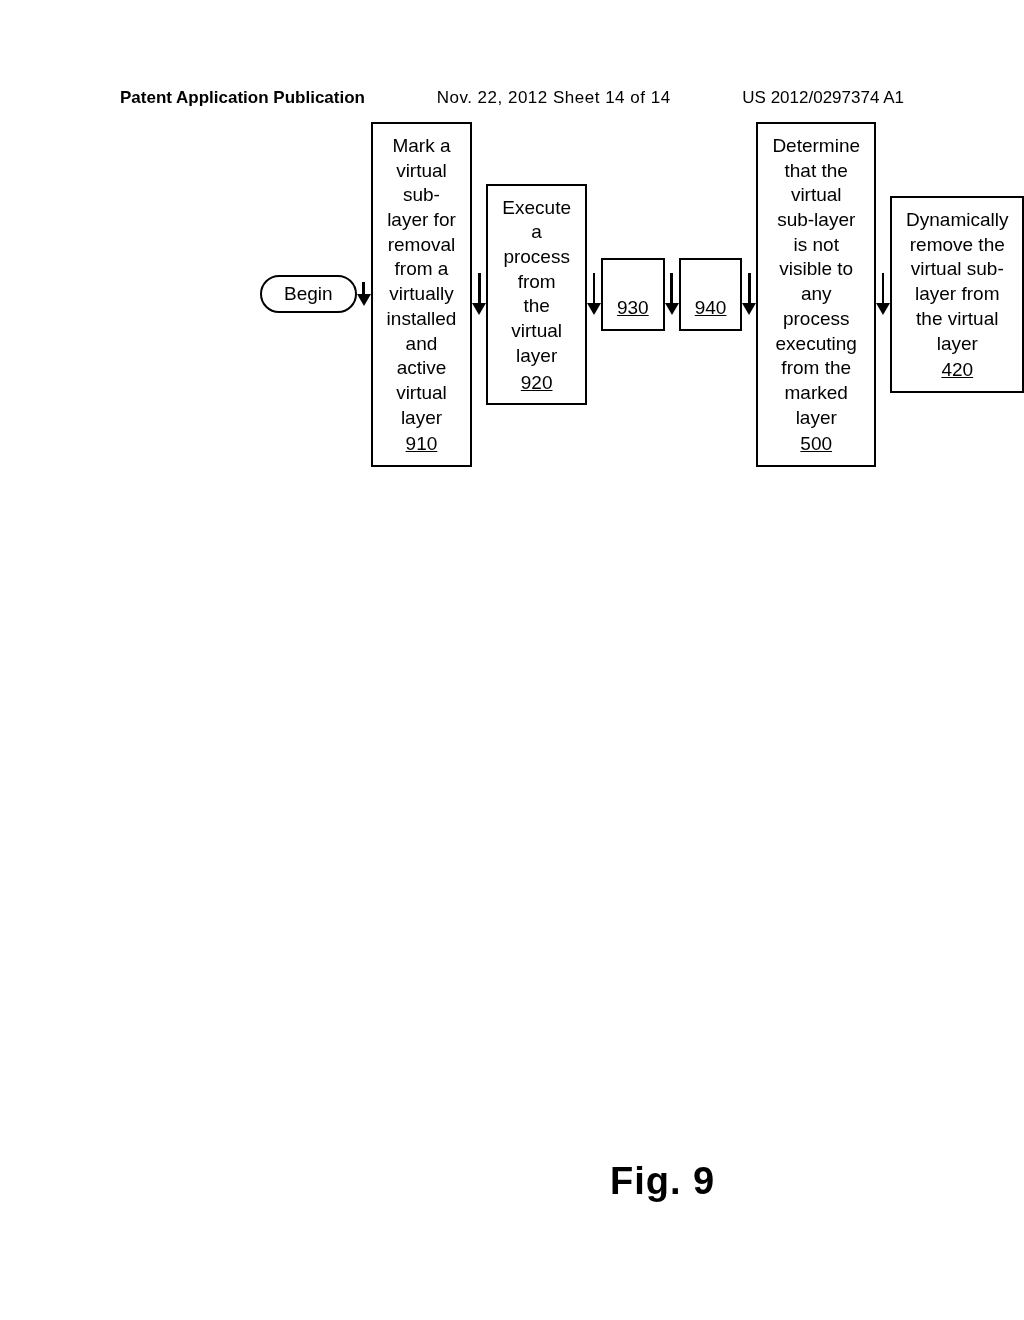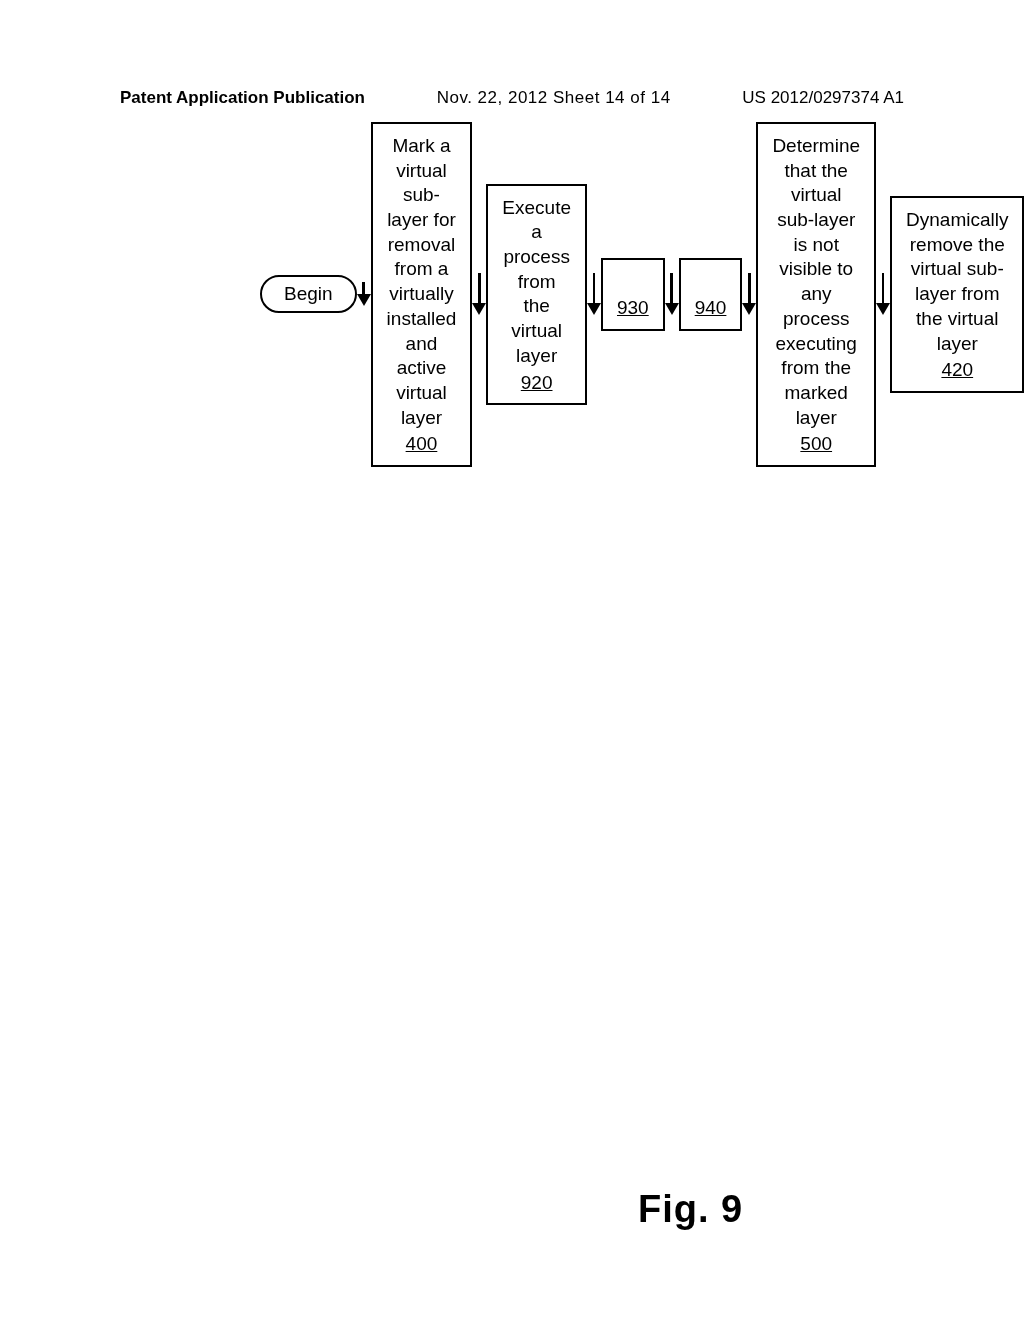--- a/index.html
+++ b/index.html
@@ -104,21 +104,21 @@
     <span>Begin</span>
   </div>
 
   <div class="arrow">
     <div class="arrow-line" style="height:12px"></div>
     <div class="arrow-head"></div>
   </div>
 
   <div class="box">
     <span>Mark a virtual sub-layer for removal from a virtually installed and active virtual layer</span><br>
-    <span class="refnum">400</span>
+    <span class="refnum">910</span>
   </div>
 
   <div class="arrow">
     <div class="arrow-line" style="height:30px"></div>
     <div class="arrow-head"></div>
   </div>
 
   <div class="box">
     <span>Execute a process from the virtual layer</span><br>
     <span class="refnum">920</span>
@@ -168,13 +168,13 @@
     <div class="arrow-line" style="height:30px"></div>
     <div class="arrow-head"></div>
   </div>
 
   <div class="terminator">
     <span>End</span>
   </div>
 
 </div>
 
-<div class="fig-label" style="top:1160px; left:638px;margin-top:28px;">Fig. 9</div>
+<div class="fig-label" style="top:1160px; left:610px;">Fig. 9</div>
 
 </body></html>

